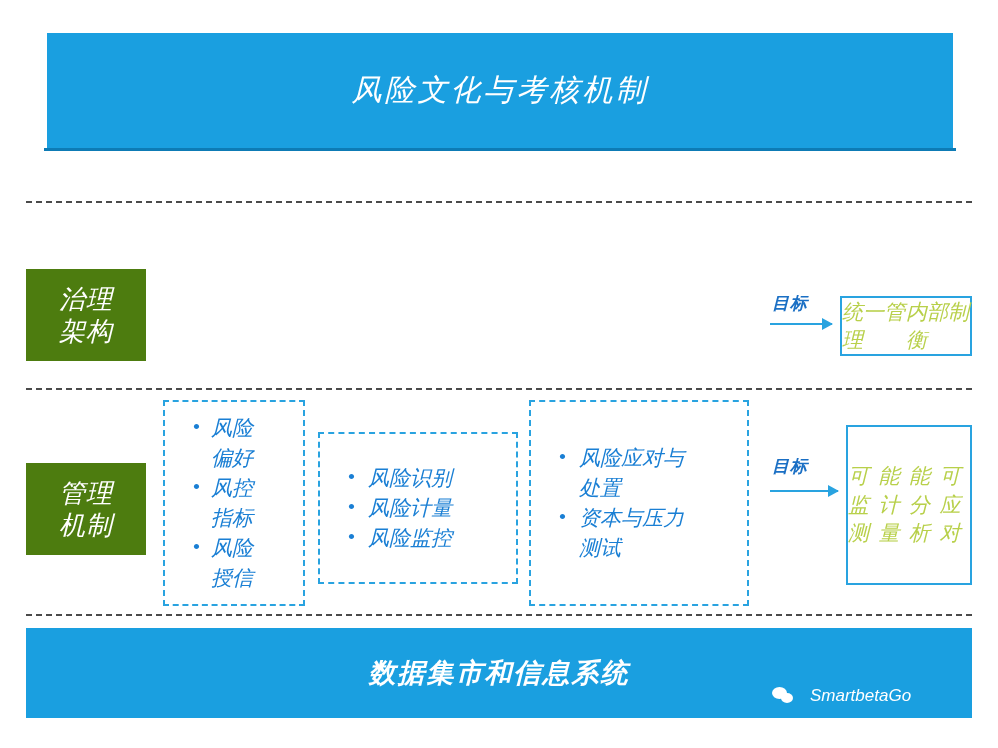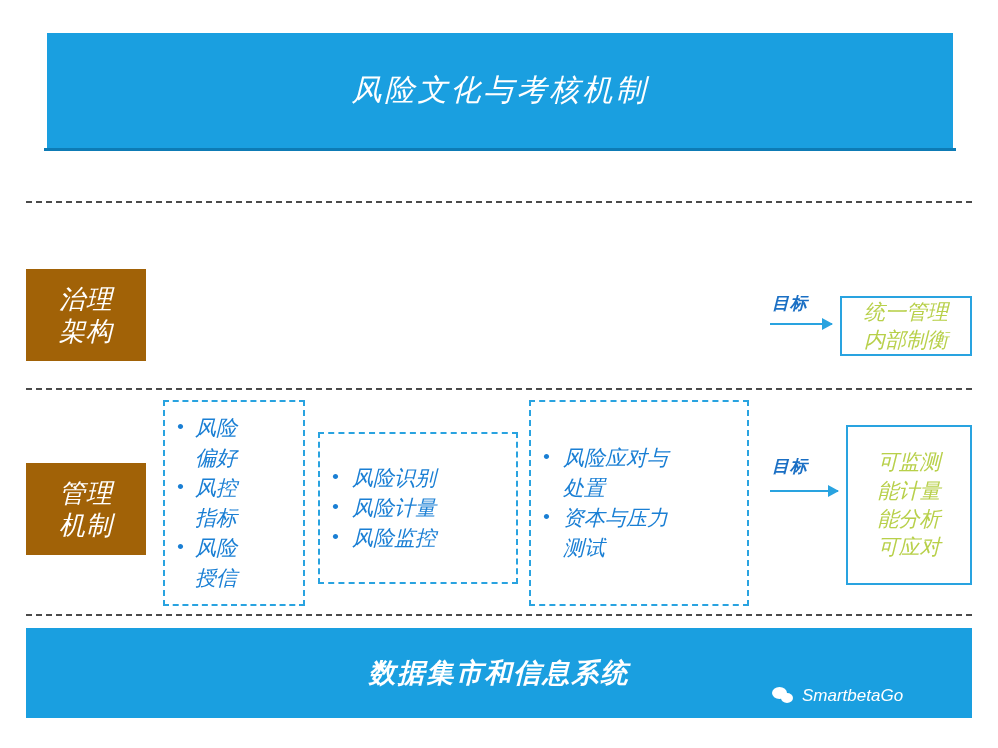--- a/index.html
+++ b/index.html
@@ -72,21 +72,21 @@
     border-top: 2px dashed #4a4a4a;
     height: 0;
   }
   .hr-1 { top: 201px; }
   .hr-2 { top: 388px; }
   .hr-3 { top: 614px; }
 
   
   .cat-block {
     position: absolute;
-    background: #a16207;
+    background: #4d7c0f;
     color: #ffffff;
     display: flex;
     flex-direction: column;
     align-items: center;
     justify-content: center;
     font-size: 26px;
     line-height: 1.25;
     letter-spacing: 1px;
   }
   .cat-gov {
@@ -164,21 +164,21 @@
     top: 400px;
     width: 220px;
     height: 206px;
     display: flex;
     align-items: center;
     justify-content: flex-start;
   }
 
   .bullet-list {
     list-style: none;
-    margin: 0;
+    margin: 16px;
     padding: 0 6px 0 6px;
     width: 100%;
   }
   .bullet-list li {
     color: #1a7fd4;
     font-size: 21px;
     line-height: 30px;
     position: relative;
     padding-left: 26px;
     box-sizing: border-box;
@@ -231,21 +231,21 @@
     width: 68px;
   }
 
   
   .result-box {
     position: absolute;
     border: 2px solid #29a3e0;
     box-sizing: border-box;
     background: #ffffff;
     display: flex;
-    flex-direction: column;
+    flex-direction: row;
     align-items: center;
     justify-content: center;
     color: #b8d04a;
     font-size: 21px;
     line-height: 1.35;
   }
   .result-gov {
     left: 840px;
     top: 296px;
     width: 132px;
@@ -258,21 +258,21 @@
     height: 160px;
   }
 
   
   .watermark {
     position: absolute;
     left: 772px;
     top: 686px;
     display: flex;
     align-items: center;
-    gap: 8px;
+    gap: 16px;
     color: #ffffff;
     font-size: 17px;
   }
   .wechat-icon {
     width: 22px;
     height: 18px;
     position: relative;
   }
   .wechat-icon .b1, .wechat-icon .b2 {
     position: absolute;

